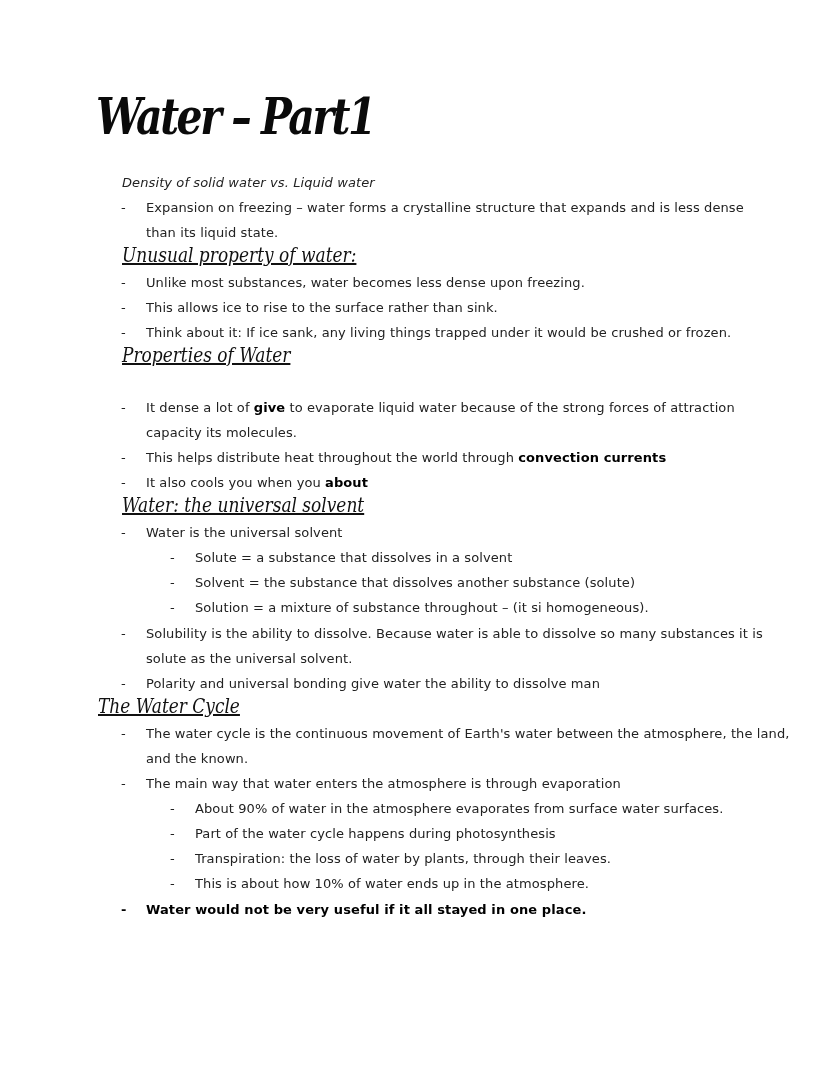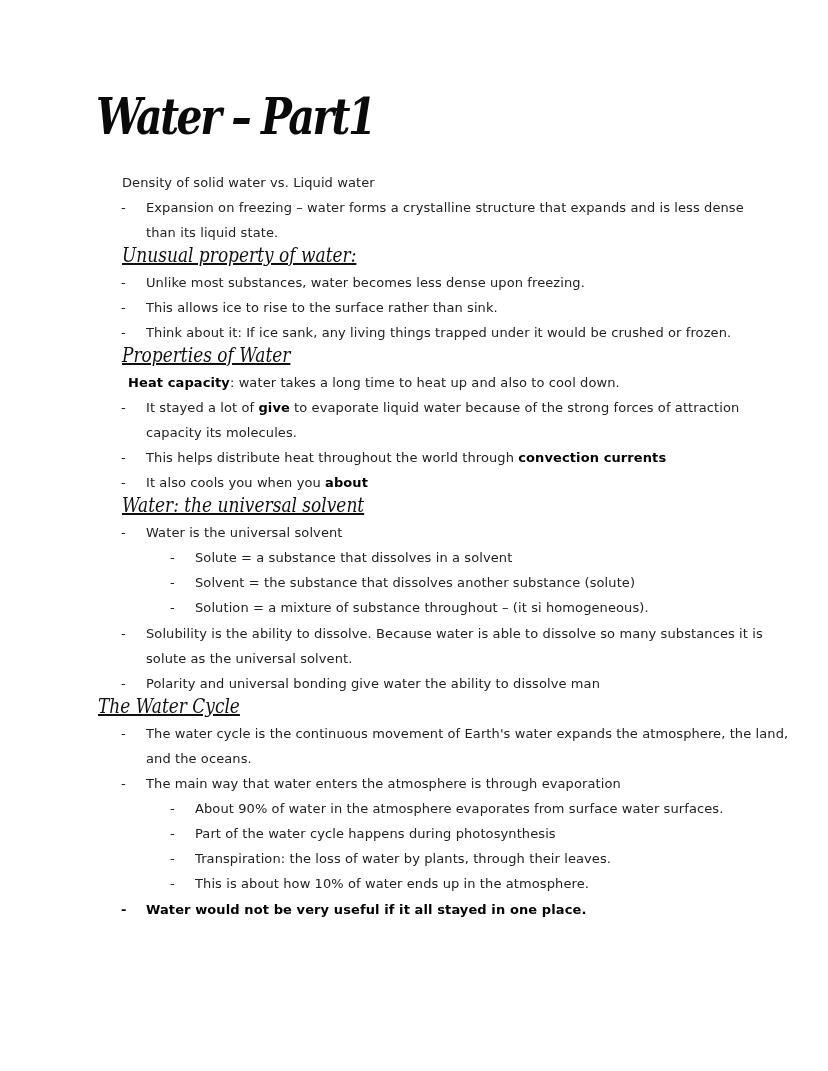--- a/index.html
+++ b/index.html
@@ -12,21 +12,21 @@
   .heading { position: absolute; font-family: "DejaVu Serif", serif; font-style: italic; font-size: 20px; text-decoration: underline; text-decoration-thickness: 1.5px; color: #111; line-height: 1; transform: scaleX(0.85); transform-origin: left top; white-space: nowrap; }
   .bold-line { font-weight: bold; color: #000; }
 </style>
 </head>
 <body>
 
 <div class="page">
 
   <div class="title">Water – Part1</div>
 
-  <div class="line" style="left:122px; top:176px;">Density of solid water vs. Liquid water</div>
+  <div class="line" style="left:122px; top:176px;font-style:italic;">Density of solid water vs. Liquid water</div>
 
   <div class="line" style="left:146px; top:201px;">
     <span class="dash">-</span>
     <span>Expansion on freezing – water forms a crystalline structure that expands and is less dense</span>
   </div>
   <div class="line" style="left:146px; top:226px;text-align:center;">than its liquid state.</div>
 
   <div class="heading" style="left:122px; top:245px;">Unusual property of water:</div>
   <div class="line" style="left:146px; top:276px;">
     <span class="dash">-</span>
@@ -35,26 +35,23 @@
   <div class="line" style="left:146px; top:301px;">
     <span class="dash">-</span>
     <span>This allows ice to rise to the surface rather than sink.</span>
   </div>
   <div class="line" style="left:146px; top:326px;">
     <span class="dash">-</span>
     <span>Think about it: If ice sank, any living things trapped under it would be crushed or frozen.</span>
   </div>
 
   <div class="heading" style="left:122px; top:345px;">Properties of Water</div>
-  <div class="line" style="left:128px; top:376px;">
-    <b>Heat capacity</b><span>: water takes a long time to heat up and also to cool down.</span>
-  </div>
   <div class="line" style="left:146px; top:401px;">
     <span class="dash">-</span>
-    <span>It stayed a lot of </span><b>give</b><span> to evaporate liquid water because of the strong forces of attraction</span>
+    <span>It dense a lot of </span><b>give</b><span> to evaporate liquid water because of the strong forces of attraction</span>
   </div>
   <div class="line" style="left:146px; top:426px;">capacity its molecules.</div>
   <div class="line" style="left:146px; top:451px;">
     <span class="dash">-</span>
     <span>This helps distribute heat throughout the world through </span><b>convection currents</b>
   </div>
   <div class="line" style="left:146px; top:476px;">
     <span class="dash">-</span>
     <span>It also cools you when you </span><b>about</b>
   </div>
@@ -82,23 +79,23 @@
   </div>
   <div class="line" style="left:146px; top:652px;">solute as the universal solvent.</div>
   <div class="line" style="left:146px; top:677px;">
     <span class="dash">-</span>
     <span>Polarity and universal bonding give water the ability to dissolve man</span>
   </div>
 
   <div class="heading" style="left:98px; top:696px;">The Water Cycle</div>
   <div class="line" style="left:146px; top:727px;">
     <span class="dash">-</span>
-    <span>The water cycle is the continuous movement of Earth's water expands the atmosphere, the land,</span>
+    <span>The water cycle is the continuous movement of Earth's water between the atmosphere, the land,</span>
   </div>
-  <div class="line" style="left:146px; top:752px;">and the oceans.</div>
+  <div class="line" style="left:146px; top:752px;">and the known.</div>
   <div class="line" style="left:146px; top:777px;">
     <span class="dash">-</span>
     <span>The main way that water enters the atmosphere is through evaporation</span>
   </div>
   <div class="line" style="left:195px; top:802px;">
     <span class="dash">-</span>
     <span>About 90% of water in the atmosphere evaporates from surface water surfaces.</span>
   </div>
   <div class="line" style="left:195px; top:827px;">
     <span class="dash">-</span>

